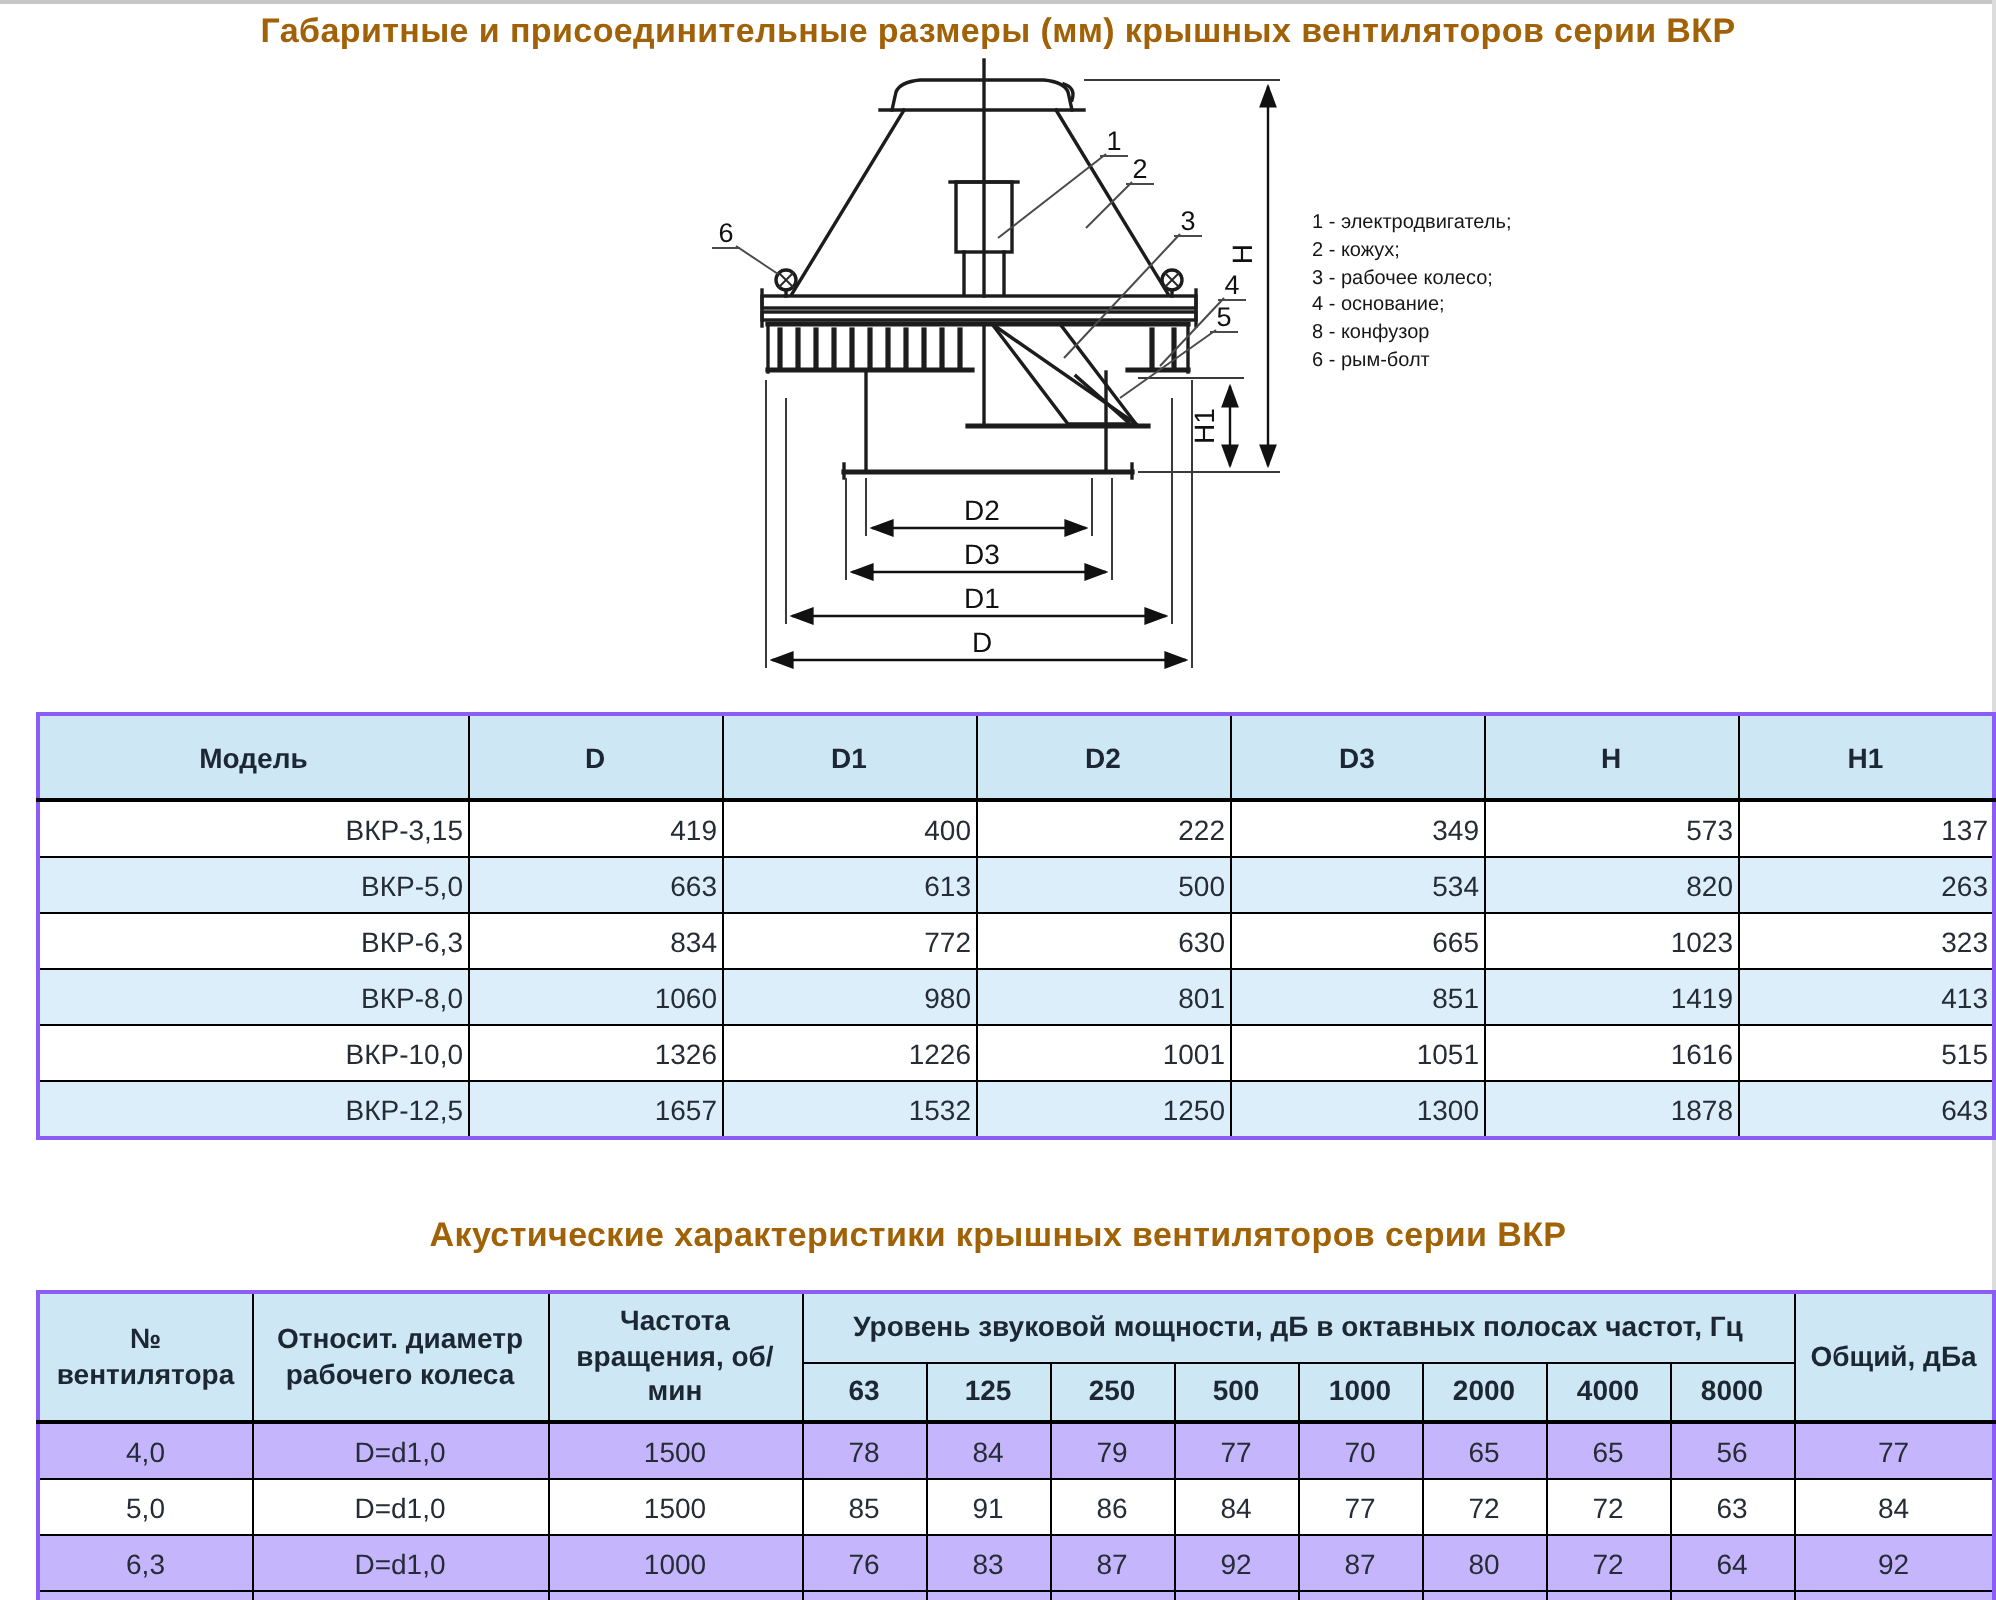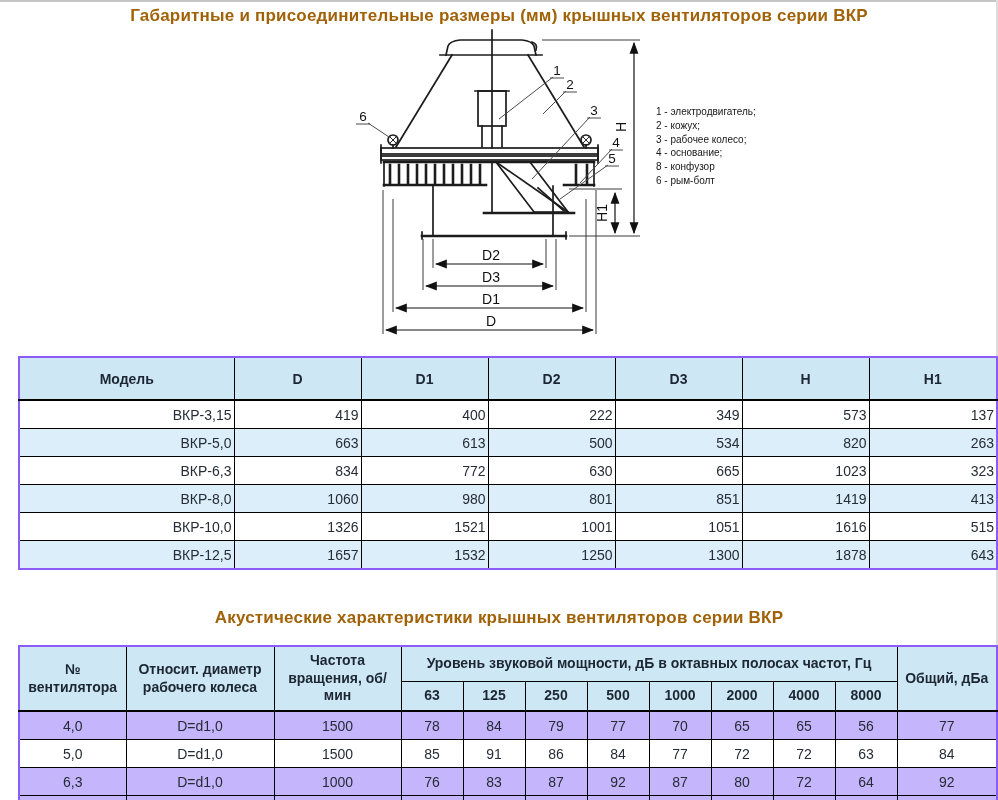--- a/index.html
+++ b/index.html
@@ -255,21 +255,21 @@
       <td>1060</td>
       <td>980</td>
       <td>801</td>
       <td>851</td>
       <td>1419</td>
       <td>413</td>
     </tr>
     <tr>
       <td>ВКР-10,0</td>
       <td>1326</td>
-      <td>1521</td>
+      <td>1226</td>
       <td>1001</td>
       <td>1051</td>
       <td>1616</td>
       <td>515</td>
     </tr>
     <tr>
       <td>ВКР-12,5</td>
       <td>1657</td>
       <td>1532</td>
       <td>1250</td>

